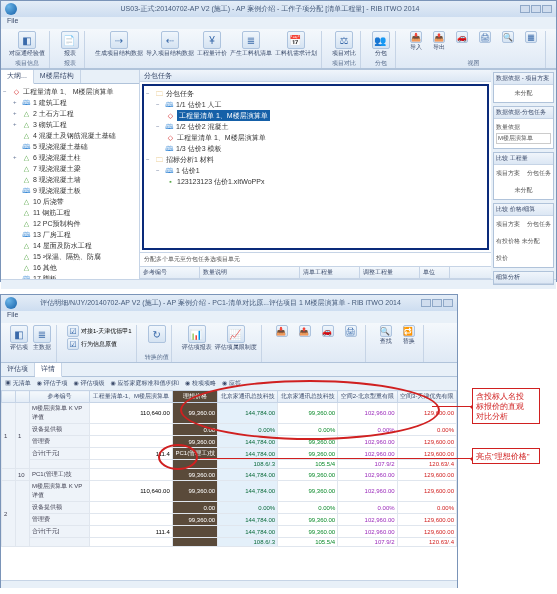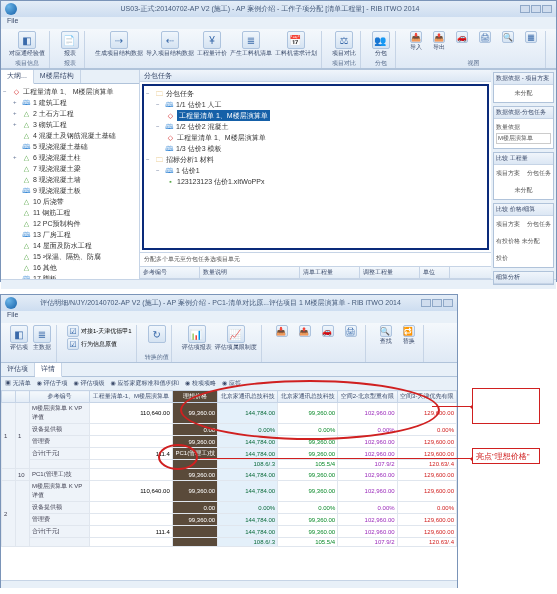--- a/index.html
+++ b/index.html
@@ -546,17 +546,20 @@
             </tr>
           </tbody>
     </table>
   </div>
   <div class="status"></div>
 </div>
 
 <div class="circle" style="left:180px;top:86px;width:260px;height:60px"></div>
 <div class="circle" style="left:158px;top:150px;width:40px;height:26px"></div>
 <div class="arrow" style="left:432px;top:112px;width:40px"></div>
+<div class="annot" style="left:476px;top:98px;white-space:pre">含投标人名投
+标报价的直观
+对比分析</div>
 <div class="redbox" style="left:472px;top:94px;width:68px;height:36px"></div>
 <div class="arrow" style="left:200px;top:164px;width:272px"></div>
 <div class="annot" style="left:476px;top:158px">亮点"理想价格"</div>
 <div class="redbox" style="left:472px;top:154px;width:68px;height:16px"></div>
 </div>
 
 </body></html>

